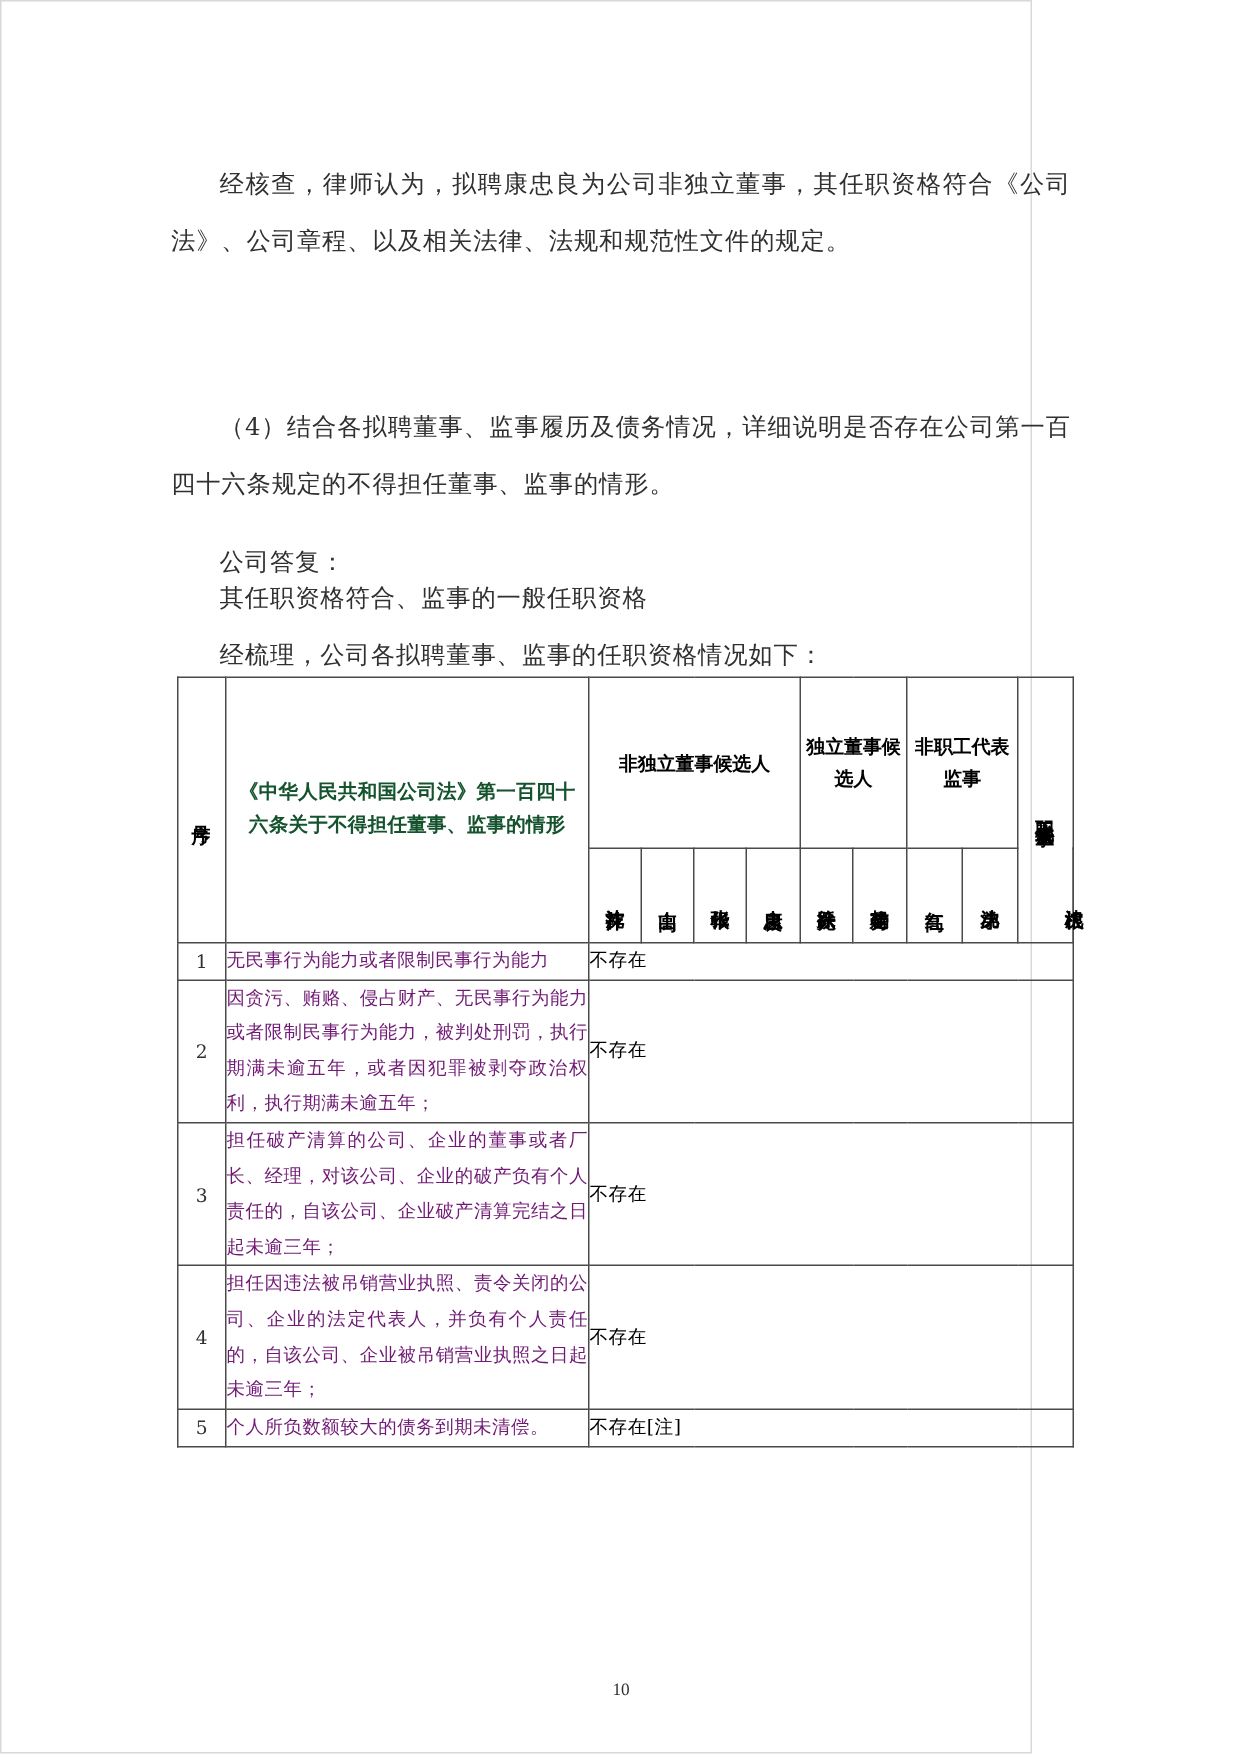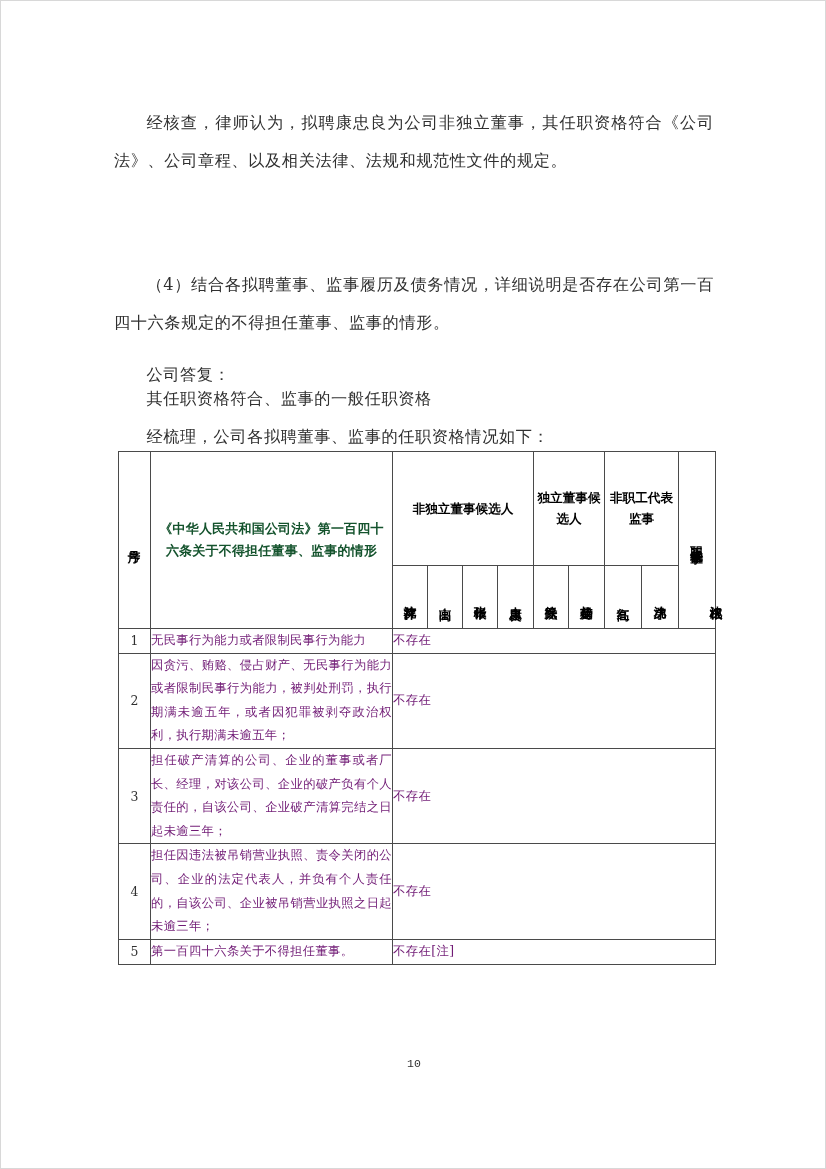--- a/index.html
+++ b/index.html
@@ -11,21 +11,21 @@
     width: 826px;
     height: 1169px;
     position: relative;
     font-family: "DejaVu Serif", "Liberation Serif", serif;
     color: #1a1a1a;
     overflow: hidden;
   }
   .page {
     position: absolute;
     left: 0; top: 0;
-    width: 826px;
+    width: 688px;
     height: 1169px;
     box-sizing: border-box;
     border: 1px solid #d8d8d8;
     background: #fff;
   }
   .content {
     position: absolute;
     left: 113px;
     top: 0;
     width: 600px;
@@ -135,35 +135,35 @@
     line-height: 1.92;
     font-size: 12.3px;
     color: #701a75;
     letter-spacing: 0.35px;
     text-align: justify;
     text-justify: inter-ideograph;
   }
   .val {
     padding: 5px 0 5px 9px;
     font-size: 12.4px;
-    color: #701a75;
+    color: #000000;
     letter-spacing: 0.35px;
     vertical-align: middle;
   }
 
   
   .page-num {
     position: absolute;
-    top: 1056px;
+    top: 1120px;
     left: 0;
     width: 600px;
     text-align: center;
     font-size: 11.5px;
     color: #303030;
-    font-family: Liberation Mono, monospace;
+    font-family: Liberation Serif, serif;
   }
 </style>
 </head>
 <body>
 
 <div class="page">
   <div class="content">
 
     <div class="block-1">
       <p class="para indent">经核查，律师认为，拟聘康忠良为公司非独立董事，其任职资格符合《公司法》、公司章程、以及相关法律、法规和规范性文件的规定。</p>
@@ -289,21 +289,21 @@
             <td class="desc">担任破产清算的公司、企业的董事或者厂长、经理，对该公司、企业的破产负有个人责任的，自该公司、企业破产清算完结之日起未逾三年；</td>
             <td class="val" colspan="9">不存在</td>
           </tr>
           <tr>
             <td class="idx">4</td>
             <td class="desc">担任因违法被吊销营业执照、责令关闭的公司、企业的法定代表人，并负有个人责任的，自该公司、企业被吊销营业执照之日起未逾三年；</td>
             <td class="val" colspan="9">不存在</td>
           </tr>
           <tr>
             <td class="idx">5</td>
-            <td class="desc">第一百四十六条关于不得担任董事。</td>
+            <td class="desc">个人所负数额较大的债务到期未清偿。</td>
             <td class="val" colspan="9">不存在[注]</td>
           </tr>
         </tbody>
       </table>
     </div>
 
     <div class="page-num">10</div>
 
   </div>
 </div>

